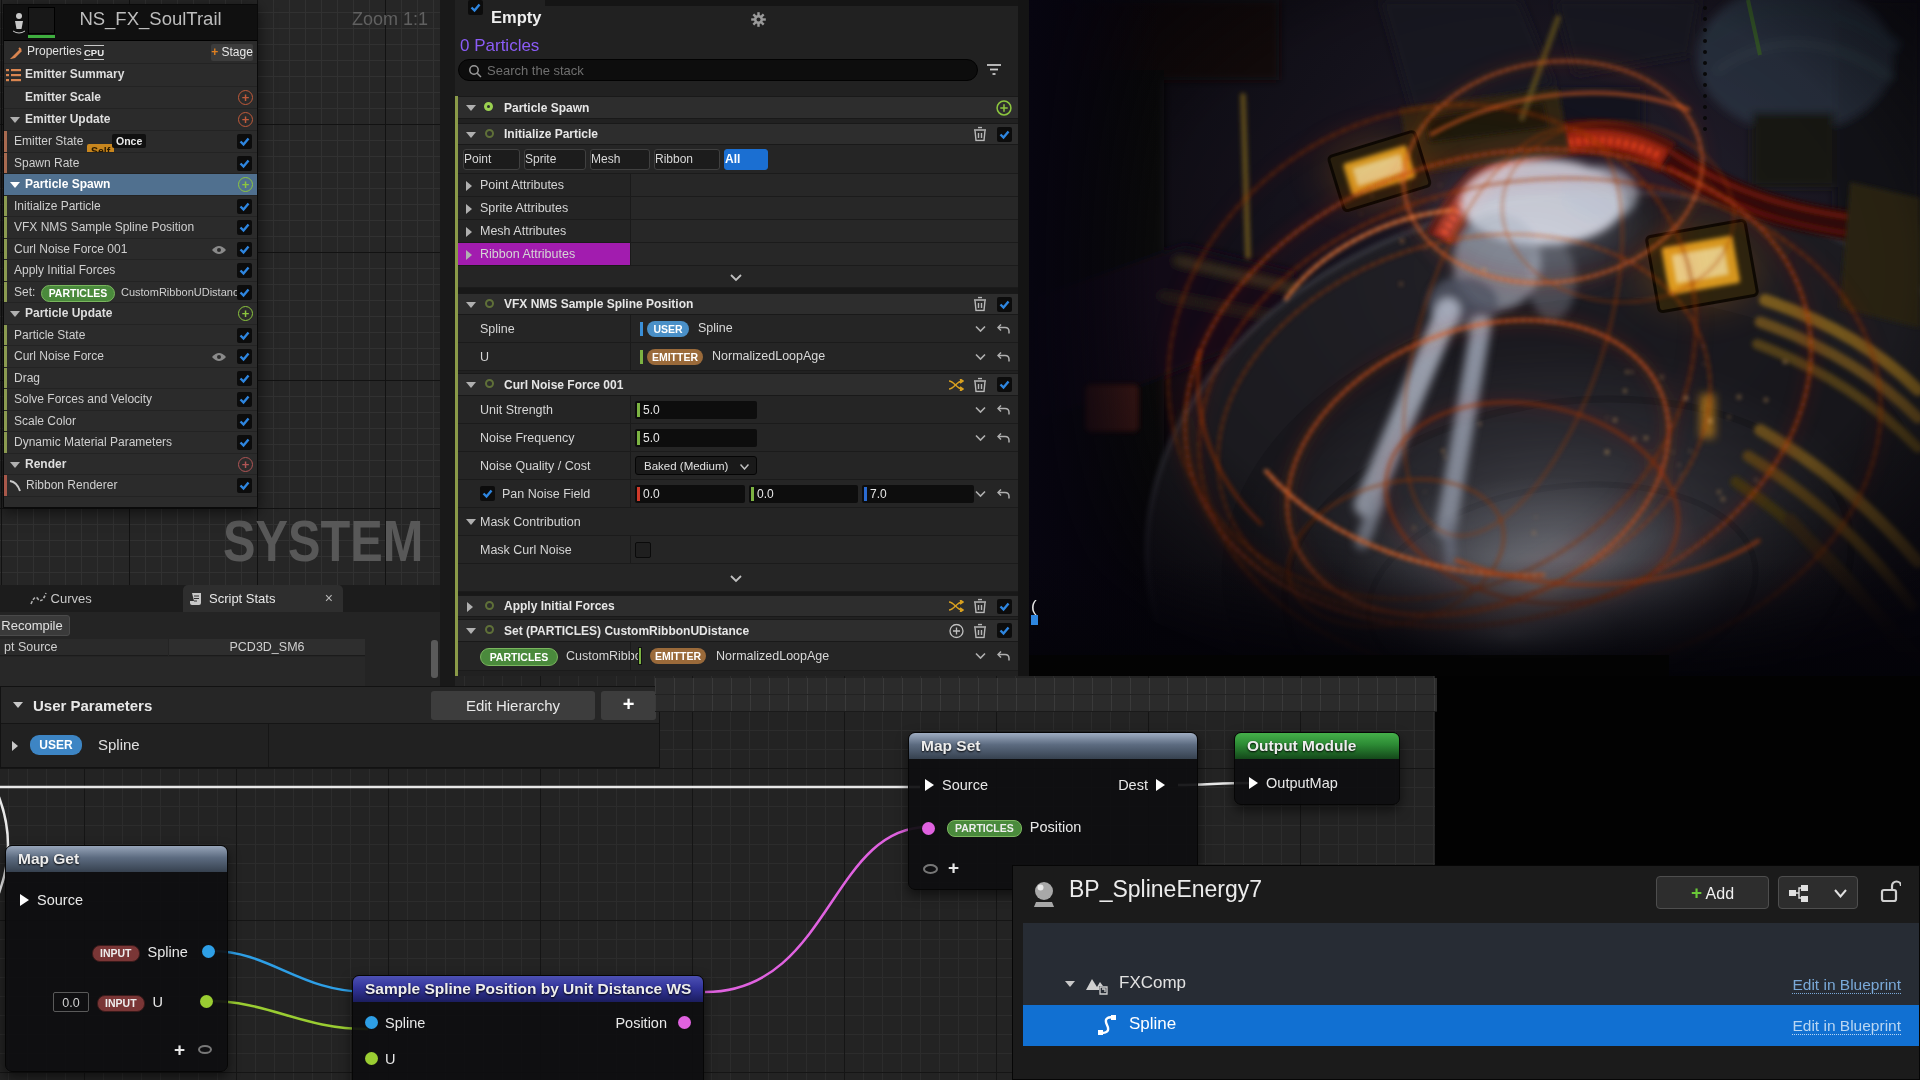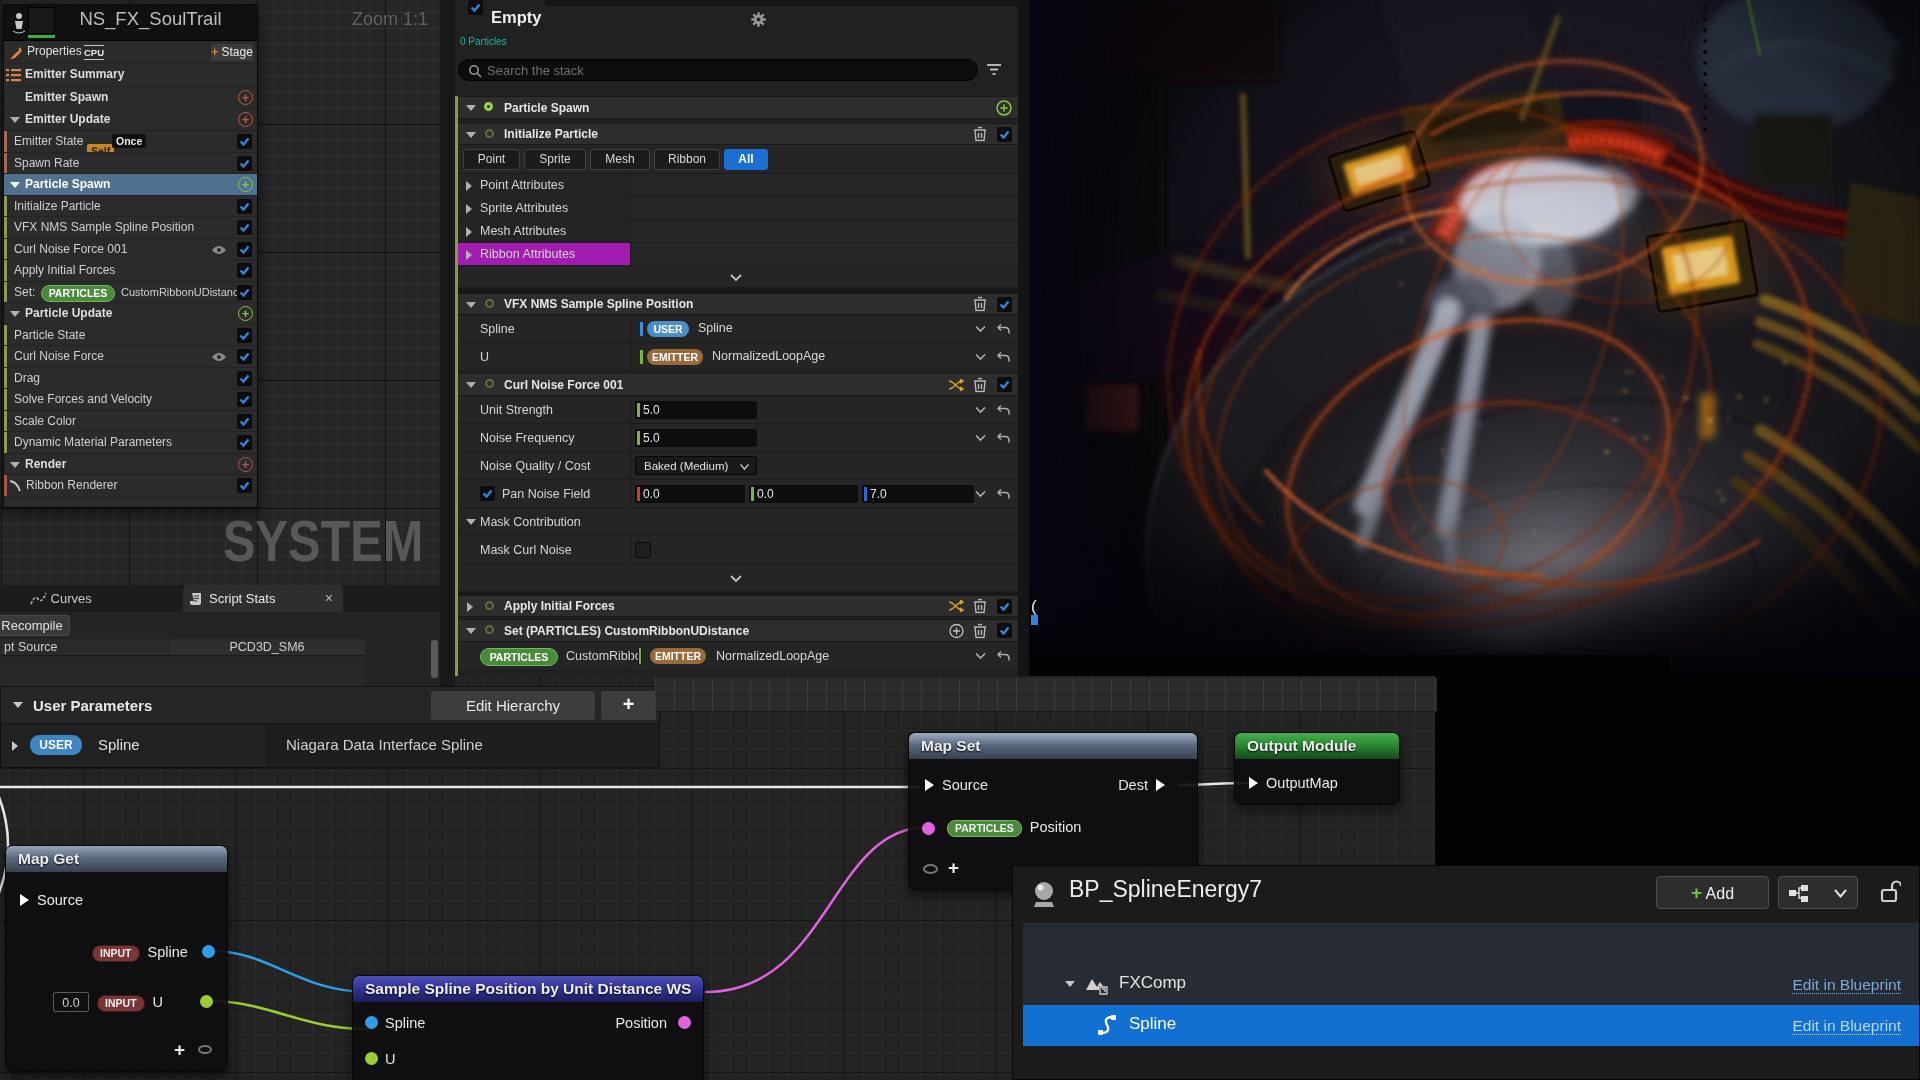--- a/index.html
+++ b/index.html
@@ -48,21 +48,21 @@
 .shdr{position:absolute;left:3px;right:0;background:#2d2d2d;border-top:1px solid #191919;border-bottom:1px solid #191919;font-weight:bold;font-size:12px;color:#e6e6e6}
 .shdr .tri{position:absolute;left:8px;top:8px}
 .ring{position:absolute;width:9px;height:9px;border-radius:50%;border:2.5px solid #5f7038}
 .prow{position:absolute;left:3px;right:0;background:#252525;border-bottom:1px solid #1b1b1b}
 .prow .lbl{position:absolute;left:22px;top:50%;transform:translateY(-50%);font-size:12.5px;color:#d5d5d5;white-space:nowrap}
 .vdiv{position:absolute;left:172px;top:0;bottom:0;width:1px;background:#1a1a1a}
 .ibox{position:absolute;height:18px;background:#0d0d0d;border-radius:2px;font-size:12px;color:#e8e8e8;line-height:18px;padding-left:8px}
 .ibox i{position:absolute;left:2px;top:2px;bottom:2px;width:2.5px;font-style:normal}
 .right-ic{position:absolute;top:50%;transform:translateY(-50%)}
 .gap{position:absolute;left:3px;right:0;background:#181818}
-.tabbtn{position:absolute;top:4px;height:21px;background:#1c1c1c;border:1px solid #404040;border-radius:3px;font-size:12px;color:#d8d8d8;text-align:center;line-height:19px}
+.tabbtn{position:absolute;top:4px;height:21px;background:#1c1c1c;border:1px solid #404040;border-radius:3px;font-size:12px;color:#d8d8d8;line-height:19px}
 
 
 #tabbar{left:0;top:585px;width:440px;height:27px;background:#1c1c1c}
 #tabbar .tab{position:absolute;top:0;height:27px;font-size:13px;color:#c8c8c8;line-height:27px}
 #statspanel{left:0;top:612px;width:440px;height:74px;background:#242424}
 #userparams{left:0;top:686px;width:660px;height:82px;background:#242424;border:1px solid #121212}
 
 .node{position:absolute;background:rgba(14,14,16,0.93);border:1px solid #060606;border-radius:7px;box-shadow:0 5px 12px rgba(0,0,0,.55)}
 .nhdr{height:26px;border-radius:6px 6px 0 0;font-size:15.5px;font-weight:bold;color:#eee;line-height:25px;padding-left:12px;text-shadow:0 1px 2px #000}
 .npin{position:absolute;font-size:14.5px;color:#e8e8e8;white-space:nowrap}
@@ -109,21 +109,21 @@
             <rect x="5" y="0" width="10" height="2.2"></rect>
             <rect x="0" y="5" width="3" height="2.2"></rect>
             <rect x="5" y="5" width="10" height="2.2"></rect>
             <rect x="0" y="10" width="3" height="2.2"></rect>
             <rect x="5" y="10" width="10" height="2.2"></rect>
           </g>
         </svg>
         <span class="txt ehdr" style="left:21px">Emitter Summary</span>
       </div>
       <div class="erow" style="height:22px">
-        <span class="txt ehdr" style="left:21px">Emitter Spawn</span>
+        <span class="txt ehdr" style="left:21px">Emitter Scale</span>
         <div class="cplus" style="border:1.5px solid #c05a3a;color:#c05a3a">+</div>
       </div>
       <div class="erow" style="height:22px">
         <div class="tri tri-d"></div>
         <span class="txt2 ehdr">Emitter Update</span>
         <div class="cplus" style="border:1.5px solid #c05a3a;color:#c05a3a">+</div>
       </div>
       <div class="erow">
         <div class="strip" style="background:#a86a50"></div>
         <span class="txt">Emitter State</span>
@@ -299,21 +299,21 @@
             <line x1="8.5" y1="8.5" x2="8.50" y2="15.80"></line>
             <line x1="8.5" y1="8.5" x2="3.34" y2="13.66"></line>
             <line x1="8.5" y1="8.5" x2="1.20" y2="8.50"></line>
             <line x1="8.5" y1="8.5" x2="3.34" y2="3.34"></line>
             <line x1="8.5" y1="8.5" x2="8.50" y2="1.20"></line>
             <line x1="8.5" y1="8.5" x2="13.66" y2="3.34"></line>
           </g>
           <circle cx="8.5" cy="8.5" r="2" fill="#222"></circle>
         </g>
       </svg>
-      <span style="position:absolute;left:5px;top:36px;font-size:10px;color:#14b8a6">0 Particles</span>
+      <span style="position:absolute;left:5px;top:36px;font-size:17px;color:#8b5cf6">0 Particles</span>
       <div style="position:absolute;left:3px;top:59px;width:520px;height:22px;background:#0d0d0d;border:1px solid #020202;border-radius:11px">
         <svg style="position:absolute;left:9px;top:4px" width="14" height="14" viewBox="0 0 14 14">
           <circle cx="6" cy="6" r="4.2" stroke="#9a9a9a" stroke-width="1.5" fill="none"></circle>
           <line x1="9.2" y1="9.2" x2="13" y2="13" stroke="#9a9a9a" stroke-width="1.5"></line>
         </svg>
         <span style="position:absolute;left:28px;top:3px;font-size:13px;color:#6f6f6f">Search the stack</span>
       </div>
       <svg style="position:absolute;left:531px;top:63px" width="16" height="13" viewBox="0 0 16 13">
         <g stroke="#c8c8c8" stroke-width="1.8">
           <line x1="1" y1="2" x2="15" y2="2"></line>
@@ -613,23 +613,20 @@
 <div class="tri-d" style="position:absolute;left:12px;top:15px;border-top-color:#c8c8c8"></div>
 <span style="position:absolute;left:32px;top:10px;font-size:15px;font-weight:bold;color:#e8e8e8">User Parameters</span>
 <div style="position:absolute;left:430px;top:4px;width:164px;height:29px;background:#3d3d3d;border-radius:3px;font-size:15px;color:#e8e8e8;text-align:center;line-height:29px">Edit Hierarchy</div>
 <div style="position:absolute;left:600px;top:4px;width:55px;height:29px;background:#3d3d3d;border-radius:3px;font-size:20px;font-weight:bold;color:#fff;text-align:center;line-height:27px">+</div>
       </div>
 <div style="position:absolute;left:0;top:37px;right:0;bottom:0;background:#212121">
 <div class="tri-r" style="position:absolute;left:11px;top:17px;border-left-color:#c8c8c8"></div>
 <span class="pill" style="position:absolute;left:29px;top:11px;width:52px;font-size:12px;line-height:20px;background:#3d85c4">USER</span>
 <span style="position:absolute;left:97px;top:12px;font-size:15px;color:#e0e0e0">Spline</span>
 <div style="position:absolute;left:267px;top:0;bottom:0;width:1px;background:#161616"></div>
-<div style="position:absolute;left:268px;top:0;right:0;bottom:0;background:#1e1e1e">
-          <span style="position:absolute;left:17px;top:12px;font-size:15px;color:#d0d0d0">Niagara Data Interface Spline</span>
-        </div>
       </div>
     </div>
     <div class="abs" style="left:655px;top:678px;width:782px;height:34px;background:#2b2b2b;background-image:repeating-linear-gradient(to right,#3a3a3a 0 1px,transparent 1px 19px);border-bottom:1px solid #1a1a1a">
       <div style="position:absolute;left:0;top:16px;width:100%;height:1px;background:#222"></div>
     </div>
 <svg class="abs" style="left:0;top:676px" width="1920" height="404" viewBox="0 676 1920 404">
 <path d="M0 787 H 920" stroke="#e8e8e8" stroke-width="2.5" fill="none"></path>
 <path d="M1178 785 C 1205 785 1220 783 1250 783" stroke="#e8e8e8" stroke-width="2.5" fill="none"></path>
 <path d="M-1 797 Q 17 845 -1 893" stroke="#e8e8e8" stroke-width="2.5" fill="none"></path>
 <path d="M212 951 C 270 951 300 992 368 992" stroke="#2e9fe6" stroke-width="2.5" fill="none"></path>

